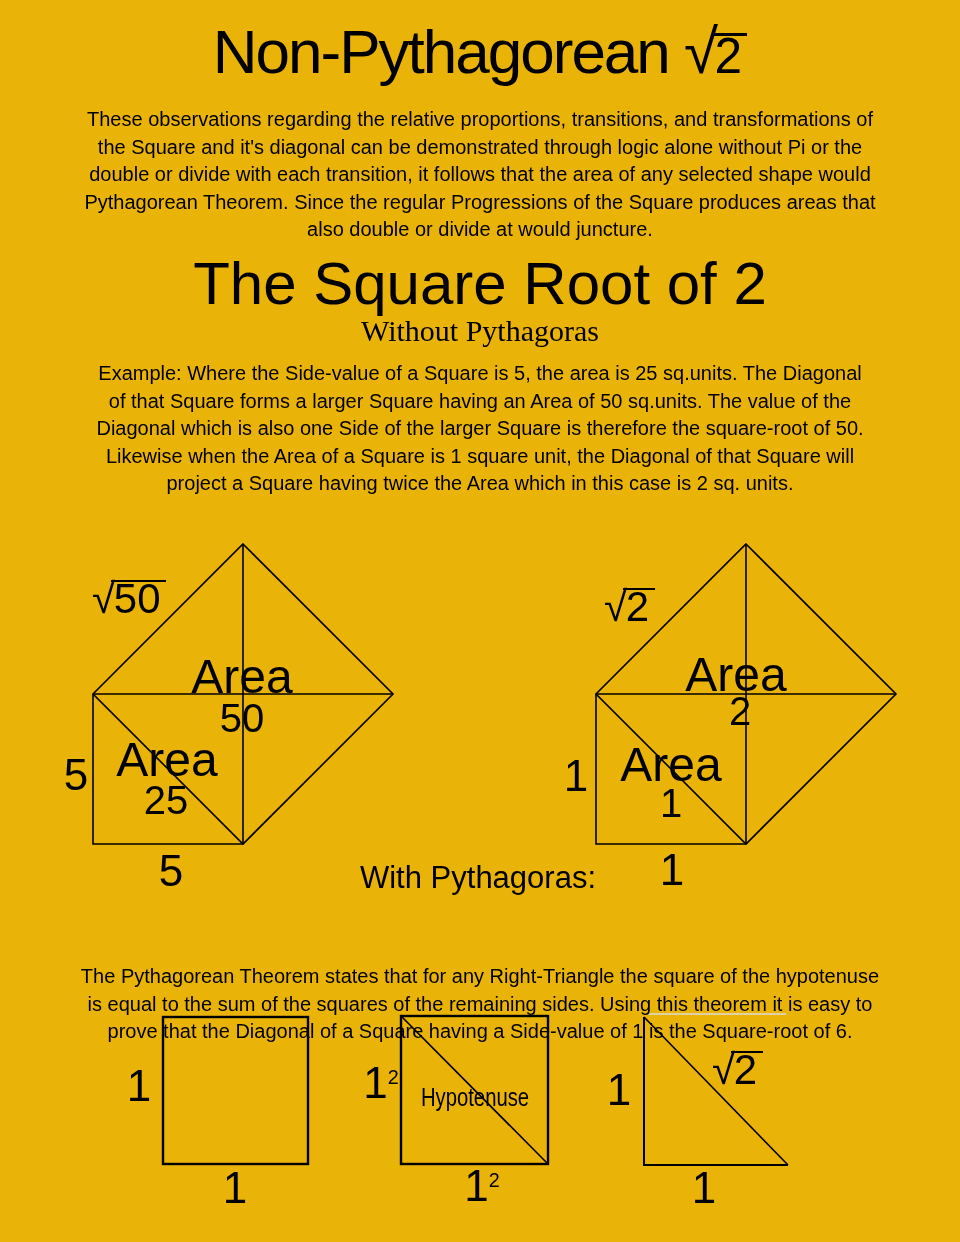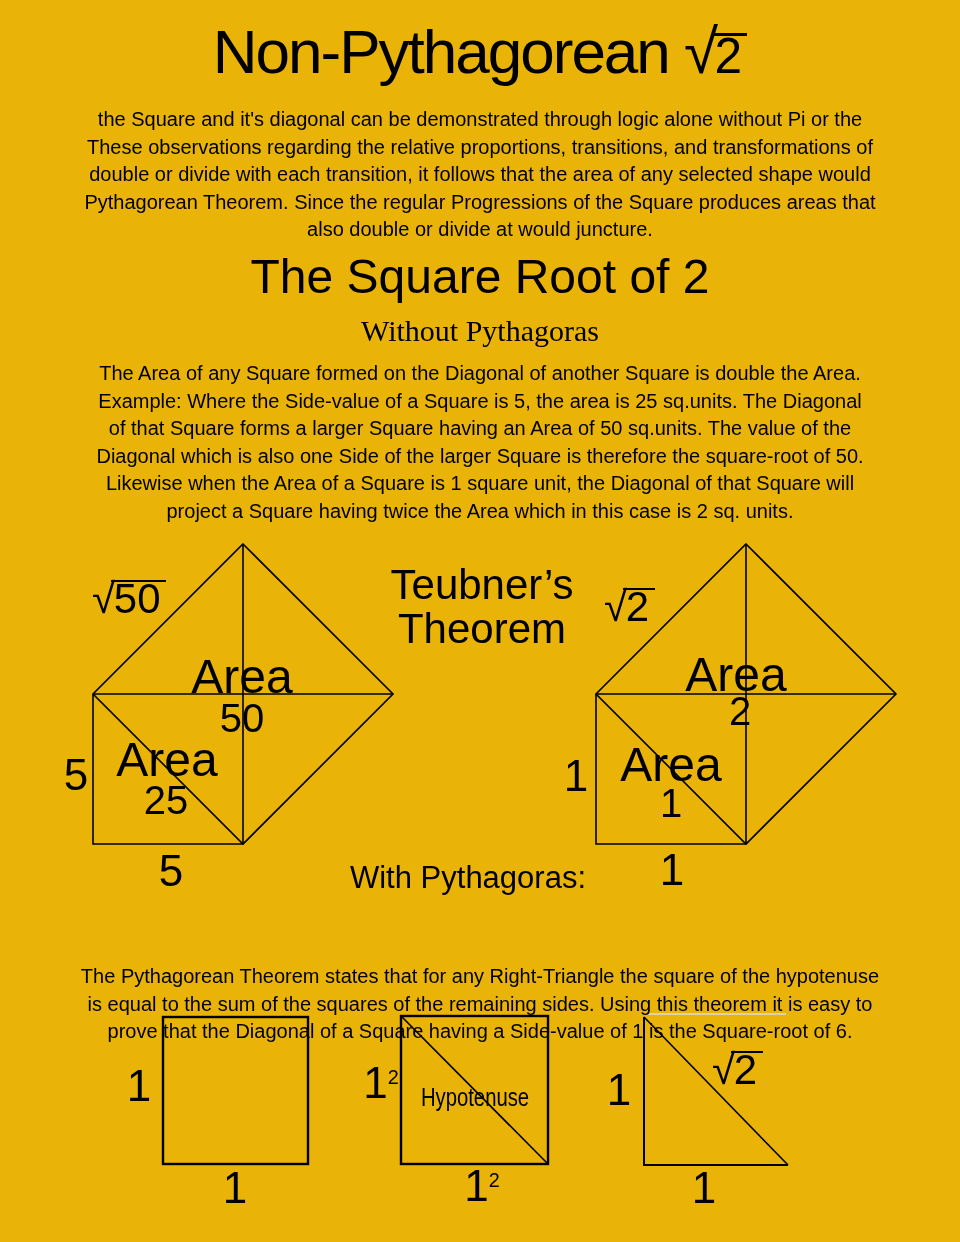--- a/index.html
+++ b/index.html
@@ -28,40 +28,40 @@
   }
   .para {
     left: 0; width: 100%;
     text-align: center;
     font-size: 20px;
     line-height: 27.5px;
   }
   .h2 {
     top: 249px; left: 0; width: 100%;
     text-align: center;
-    font-size: 48px;
+    font-size: 60px;
     line-height: 1.15;
   }
   .h3 {
     top: 313px; left: 0; width: 100%;
     text-align: center;
     font-size: 30px;
     line-height: 1.2;
     font-family: Liberation Serif, serif;
   }
   .caption {
     top: 563px; left: 482px;
     transform: translateX(-50%);
     text-align: center;
     font-size: 42px;
     line-height: 44px;
     white-space: nowrap;
   }
   .withpy {
-    top: 862px; left: 468px;
+    top: 862px; left: 478px;
     transform: translateX(-50%);
     font-size: 31px;
     line-height: 1;
     white-space: nowrap;
   }
 
   
   .lbl { position: absolute; line-height: 1; white-space: nowrap; }
   .f36 { font-size: 48px; }
   .f40 { font-size: 40px; }
@@ -94,32 +94,31 @@
 </head>
 <body>
 
 <div id="page">
 
   <div class="abs title">
     <span>Non-Pythagorean</span><span> </span><span class="rad"><span class="sign">√</span><span class="rcand">2</span></span>
   </div>
 
   <div class="abs para" style="top:106px;">
+    <div>These observations regarding the relative proportions, transitions, and transformations of</div>
     <div>the Square and it's diagonal can be demonstrated through logic alone without Pi or the</div>
-    <div>These observations regarding the relative proportions, transitions, and transformations of</div>
     <div>double or divide with each transition, it follows that the area of any selected shape would</div>
     <div>Pythagorean Theorem. Since the regular Progressions of the Square produces areas that</div>
     <div>also double or divide at would juncture.</div>
   </div>
 
   <div class="abs h2">The Square Root of 2</div>
   <div class="abs h3">Without Pythagoras</div>
 
   <div class="abs para" style="top:360px;">
-    <div>The Area of any Square formed on the Diagonal of another Square is double the Area.</div>
     <div>Example: Where the Side-value of a Square is 5, the area is 25 sq.units. The Diagonal</div>
     <div>of that Square forms a larger Square having an Area of 50 sq.units. The value of the</div>
     <div>Diagonal which is also one Side of the larger Square is therefore the square-root of 50.</div>
     <div>Likewise when the Area of a Square is 1 square unit, the Diagonal of that Square will</div>
     <div>project a Square having twice the Area which in this case is 2 sq. units.</div>
   </div>
 
   <svg class="lines" width="960" height="1242" viewBox="0 0 960 1242">
 
     <g fill="none" stroke="#000000" stroke-width="1.6">
@@ -147,24 +146,20 @@
   </svg>
 
   <span class="lbl f42 rad" style="left:92px; top:578px;"><span>√</span><span class="rcand">50</span></span>
   <span class="lbl f36 ctr" style="left:242px; top:653px;">Area</span>
   <span class="lbl f40 ctr" style="left:242px; top:698px;">50</span>
   <span class="lbl f36 ctr" style="left:167px; top:736px;">Area</span>
   <span class="lbl f40 ctr" style="left:166px; top:780px;">25</span>
   <span class="lbl f44 ctr" style="left:76px; top:753px;">5</span>
   <span class="lbl f44 ctr" style="left:171px; top:849px;">5</span>
 
-  <div class="abs caption">
-    <div>Teubner’s</div>
-    <div>Theorem</div>
-  </div>
 
   <span class="lbl f42 rad" style="left:604px; top:586px;"><span>√</span><span class="rcand">2</span></span>
   <span class="lbl f36 ctr" style="left:736px; top:651px;">Area</span>
   <span class="lbl f40 ctr" style="left:740px; top:691px;">2</span>
   <span class="lbl f36 ctr" style="left:671px; top:741px;">Area</span>
   <span class="lbl f40 ctr" style="left:671px; top:783px;">1</span>
   <span class="lbl f44 ctr" style="left:576px; top:754px;">1</span>
   <span class="lbl f44 ctr" style="left:672px; top:848px;">1</span>
 
   <div class="abs withpy">With Pythagoras:</div>

